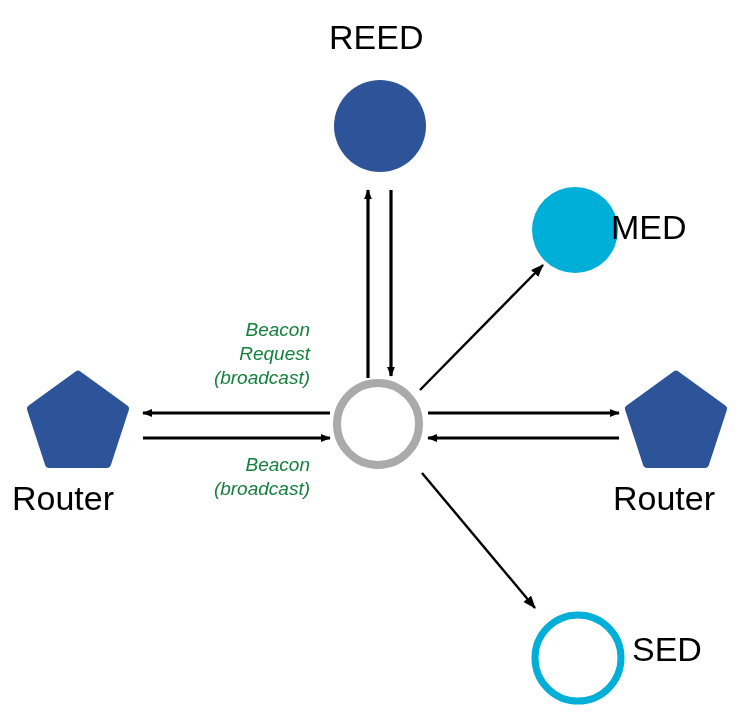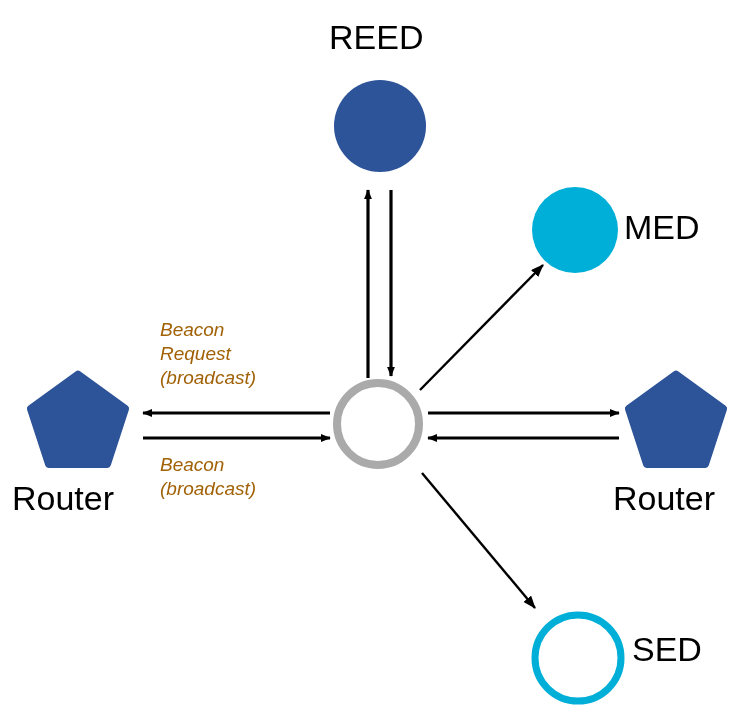--- a/index.html
+++ b/index.html
@@ -33,27 +33,27 @@
     font-weight: 400;
     color: #000000;
     white-space: nowrap;
     line-height: 1;
   }
   .edge-label {
     position: absolute;
     font-family: "Liberation Sans", sans-serif;
     font-style: italic;
     font-size: 19px;
-    color: #a16207;
-    text-align: left;
+    color: #15803d;
+    text-align: right;
     line-height: 1.25;
     white-space: pre;
   }
   #label-reed   { left: 329px; top: 20px; }
-  #label-med    { left: 624px; top: 210px; }
+  #label-med    { left: 611px; top: 210px; }
   #label-sed    { left: 632px; top: 632px; }
   #label-router-left  { left: 12px;  top: 481px; }
   #label-router-right { left: 613px; top: 481px; }
   #label-beacon-request { left: 160px; top: 318px; width: 150px; }
   #label-beacon         { left: 160px; top: 453px; width: 150px; }
 </style>
 </head>
 <body>
 
 <div id="diagram-root">

